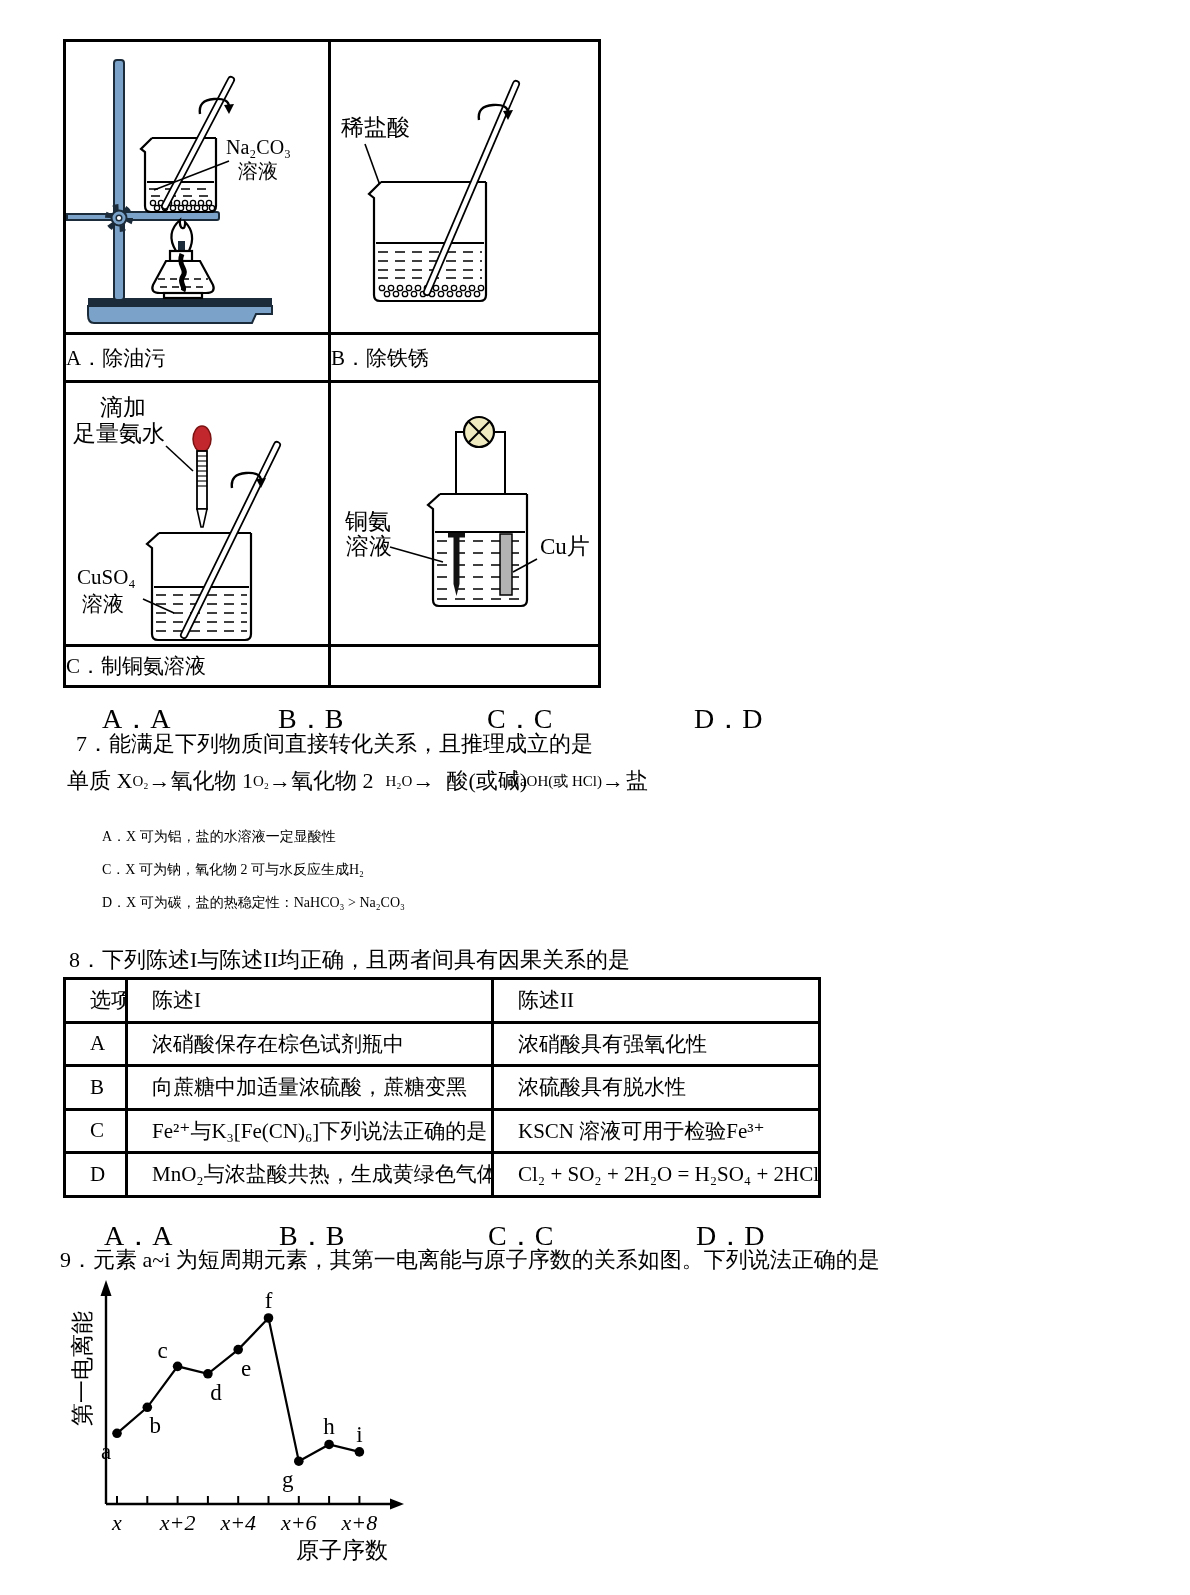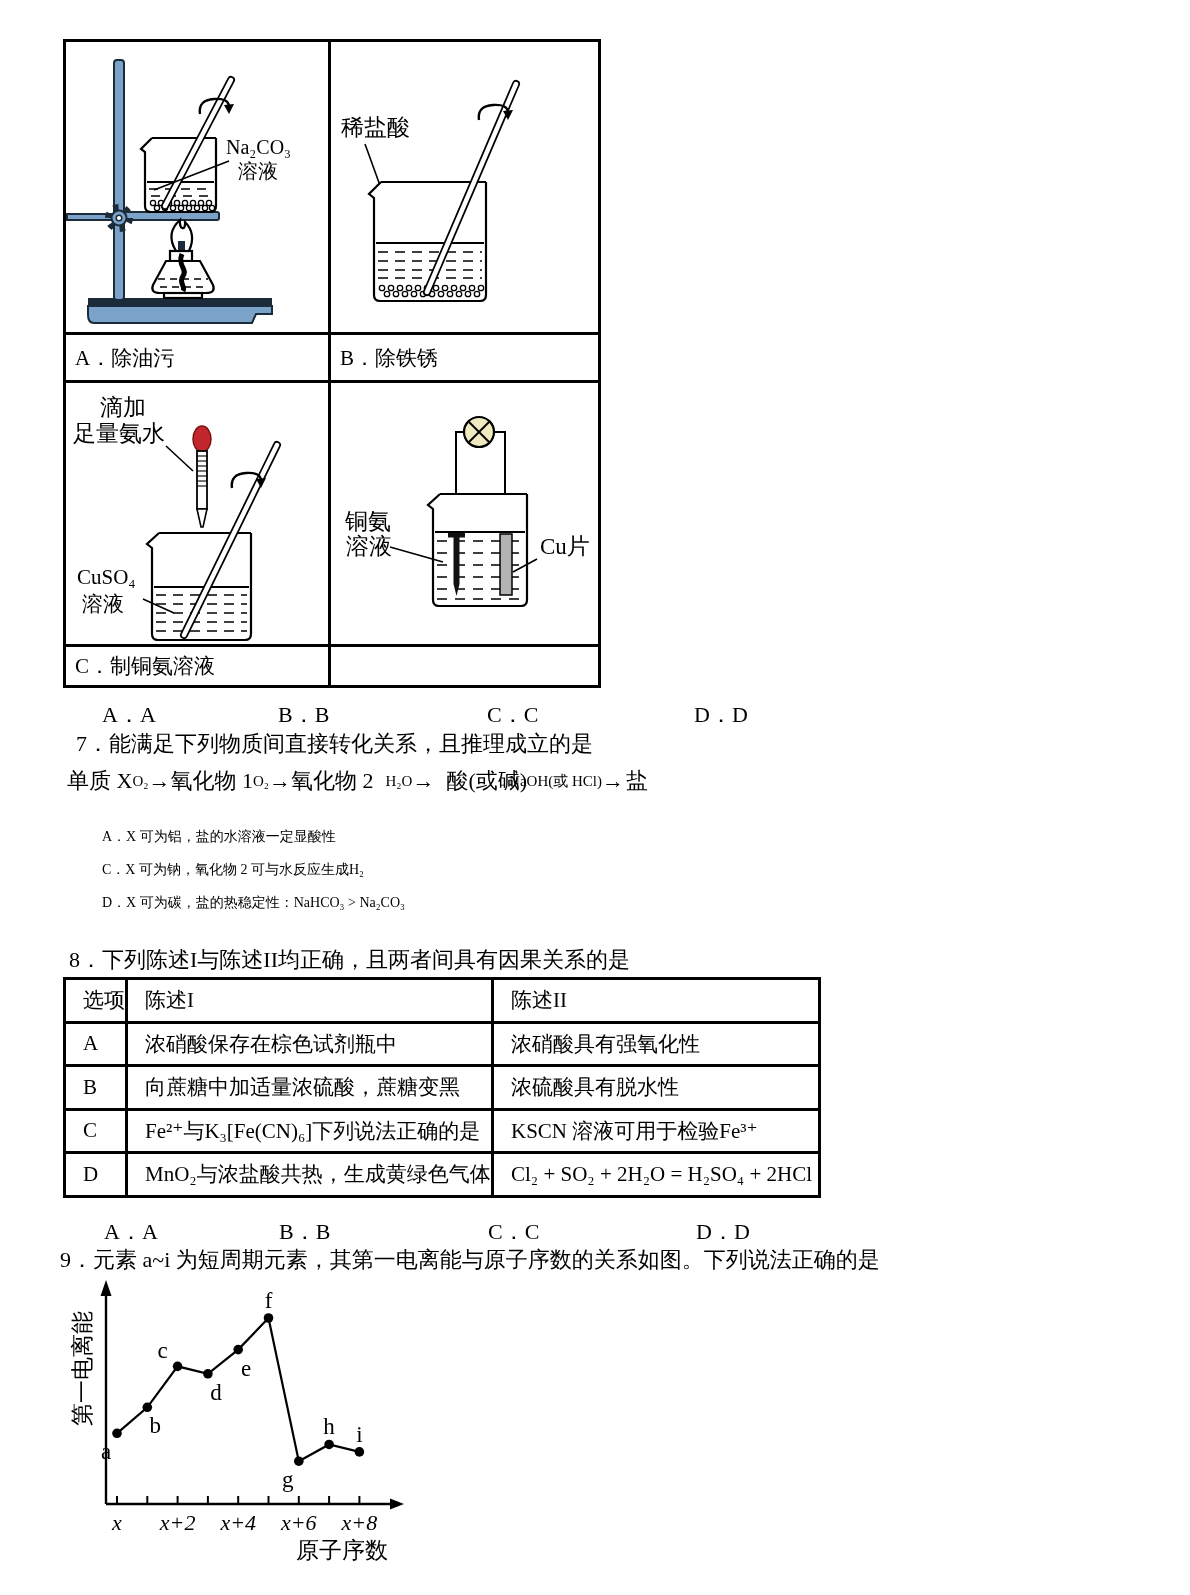--- a/index.html
+++ b/index.html
@@ -9,41 +9,41 @@
   *{margin:0;padding:0;box-sizing:border-box;}
   body{background:#fff;}
   .page{position:relative;width:1084px;height:1595px;background:#fff;color:#000;
         font-family:"Liberation Serif","DejaVu Serif",serif;overflow:hidden;}
   
   .fig-table{position:absolute;left:63px;top:39px;width:538px;border:3px solid #000;
              display:grid;grid-template-columns:265px 1fr;grid-template-rows:293px 48px 264px 38px;}
   .fig-cell{overflow:hidden;background:#fff;}
   .bdr{border-right:3px solid #000;}
   .bdb{border-bottom:3px solid #000;}
-  .fig-cap{display:flex;align-items:center;padding-left:9px;font-size:21px;}
+  .fig-cap{display:flex;align-items:center;padding-left:0;font-size:21px;}
   .fig-cell svg{display:block;width:100%;height:100%;}
   svg text{font-family:"Liberation Serif","DejaVu Serif",serif;fill:#000;}
   .fill-blue{fill:var(--stand-blue);stroke:var(--outline-navy);stroke-width:2;}
   .dk{fill:var(--outline-navy);}
   .glass{fill:#fff;stroke:#000;stroke-width:2.2;}
   .ln{stroke:#000;fill:none;}
   
-  .ans-row span{position:absolute;font-size:22px;white-space:nowrap;}
+  .ans-row span{position:absolute;font-size:28px;white-space:nowrap;}
   .stem{position:absolute;font-size:22px;white-space:nowrap;}
   .scheme{position:absolute;left:67px;top:768px;display:flex;align-items:flex-end;font-size:22px;}
   .scheme .seg{line-height:26px;white-space:nowrap;}
   .scheme .step{display:flex;flex-direction:row;align-items:center;}
   .scheme .step-label{font-size:15px;line-height:16px;white-space:nowrap;}
   .scheme .step-arrow{font-size:22px;line-height:26px;}
   .step-sp{margin:0 12px;}
   .step-wide{margin-left:-18px;margin-right:2px;}
   .q7-options{position:absolute;left:102px;top:821px;font-size:14px;line-height:32.8px;white-space:nowrap;}
   
   .q8-table{position:absolute;left:63px;top:977px;border-collapse:collapse;table-layout:fixed;width:755px;}
-  .q8-table td{border:3px solid #000;font-size:21px;height:43.5px;padding:0 4px 0 17px;white-space:nowrap;overflow:hidden;}
+  .q8-table td{border:3px solid #000;font-size:21px;height:43.5px;padding:0 4px 0 24px;white-space:nowrap;overflow:hidden;}
   
   #ionization-chart{position:absolute;left:60px;top:1274px;}
 </style>
 </head>
 <body>
 
 <div class="page">
 
   <div class="fig-table">
 

